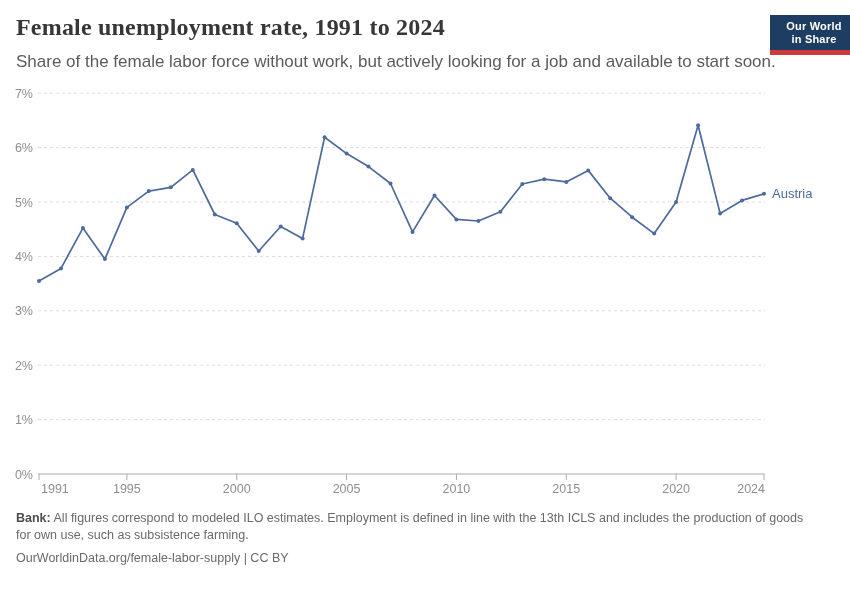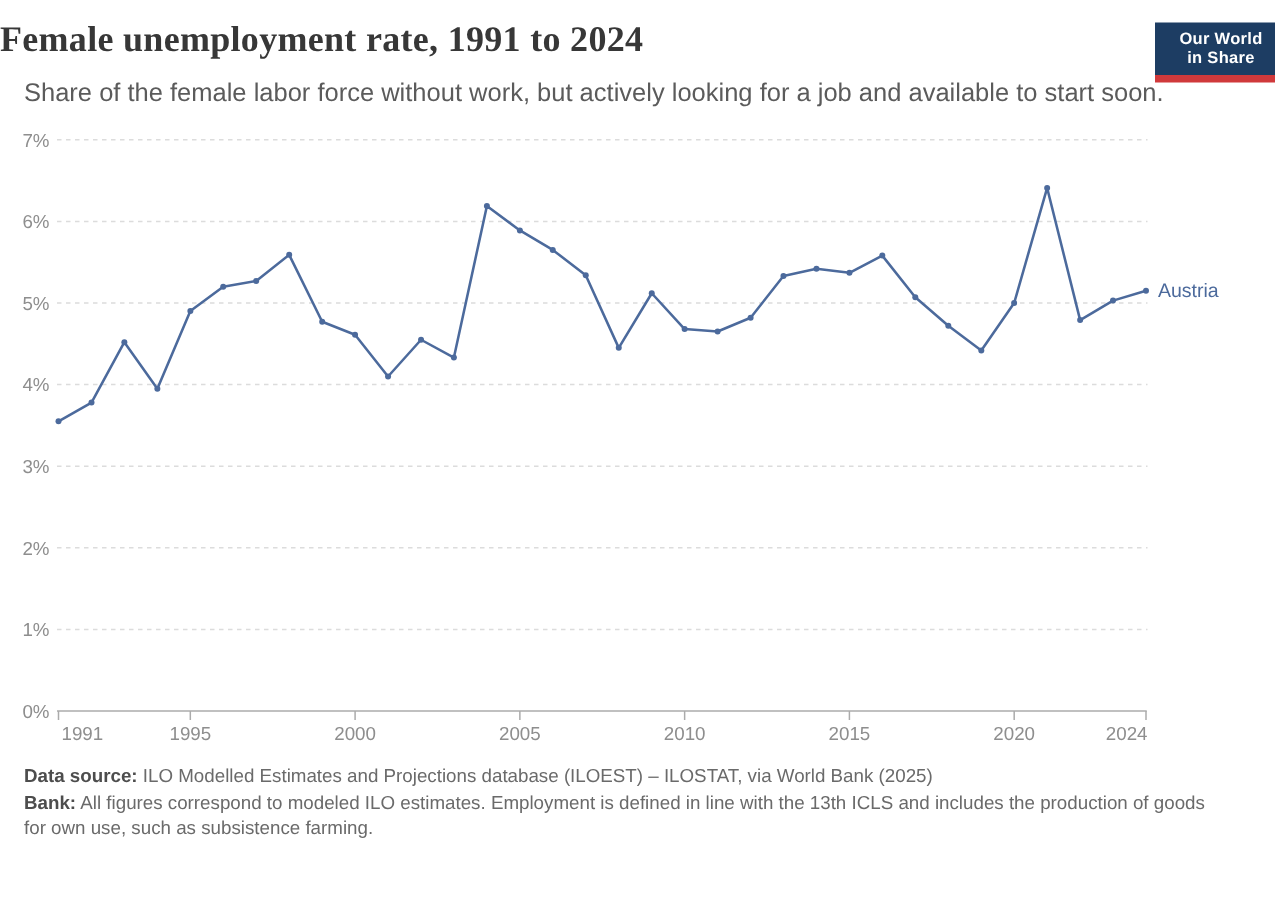--- a/index.html
+++ b/index.html
@@ -2,21 +2,21 @@
 <html><head>
 <meta charset="utf-8">
 <style>
   html, body { margin: 0; padding: 0; }
   body {
     width: 850px; height: 600px; position: relative;
     background: #ffffff; overflow: hidden;
     font-family: "Liberation Sans", sans-serif;
   }
   .page-title {
-    position: absolute; left: 0; top: 14px; margin: 0;
+    position: absolute; left: 16px; top: 14px; margin: 0;
     font-family: "Liberation Serif", serif;
     font-size: 24px; font-weight: bold; color: #373737;
     letter-spacing: 0.2px;
   }
   .subtitle {
     position: absolute; left: 16px; top: 52px;
     font-size: 17px; color: #5b5b5b;
   }
   .owid-logo {
     position: absolute; left: 770px; top: 15px; width: 88px;
@@ -116,19 +116,17 @@
     <circle cx="654.2" cy="233.6" r="2" fill="#4c6a9c"></circle>
     <circle cx="676.1" cy="202.0" r="2" fill="#4c6a9c"></circle>
     <circle cx="698.1" cy="125.3" r="2" fill="#4c6a9c"></circle>
     <circle cx="720.1" cy="213.4" r="2" fill="#4c6a9c"></circle>
     <circle cx="742.0" cy="200.4" r="2" fill="#4c6a9c"></circle>
     <circle cx="764.0" cy="193.8" r="2" fill="#4c6a9c"></circle>
     <text x="772" y="198.33999999999997" font-size="13" fill="#4c6a9c">Austria</text>
   </svg>
 
 <div class="footer">
-  <div>
-    <span class="lbl">Data source:</span><span> ILO Modelled Estimates and Projections database (ILOEST) – ILOSTAT, via World Bank (2025)</span>
-  </div>
   <div class="note-line">
     <span class="lbl">Bank:</span><span> All figures correspond to modeled ILO estimates. Employment is defined in line with the 13th ICLS and includes the production of goods for own use, such as subsistence farming.</span>
   </div>
+  <div class="link-line">OurWorldinData.org/female-labor-supply | CC BY</div>
 </div>
 
 </body></html>

